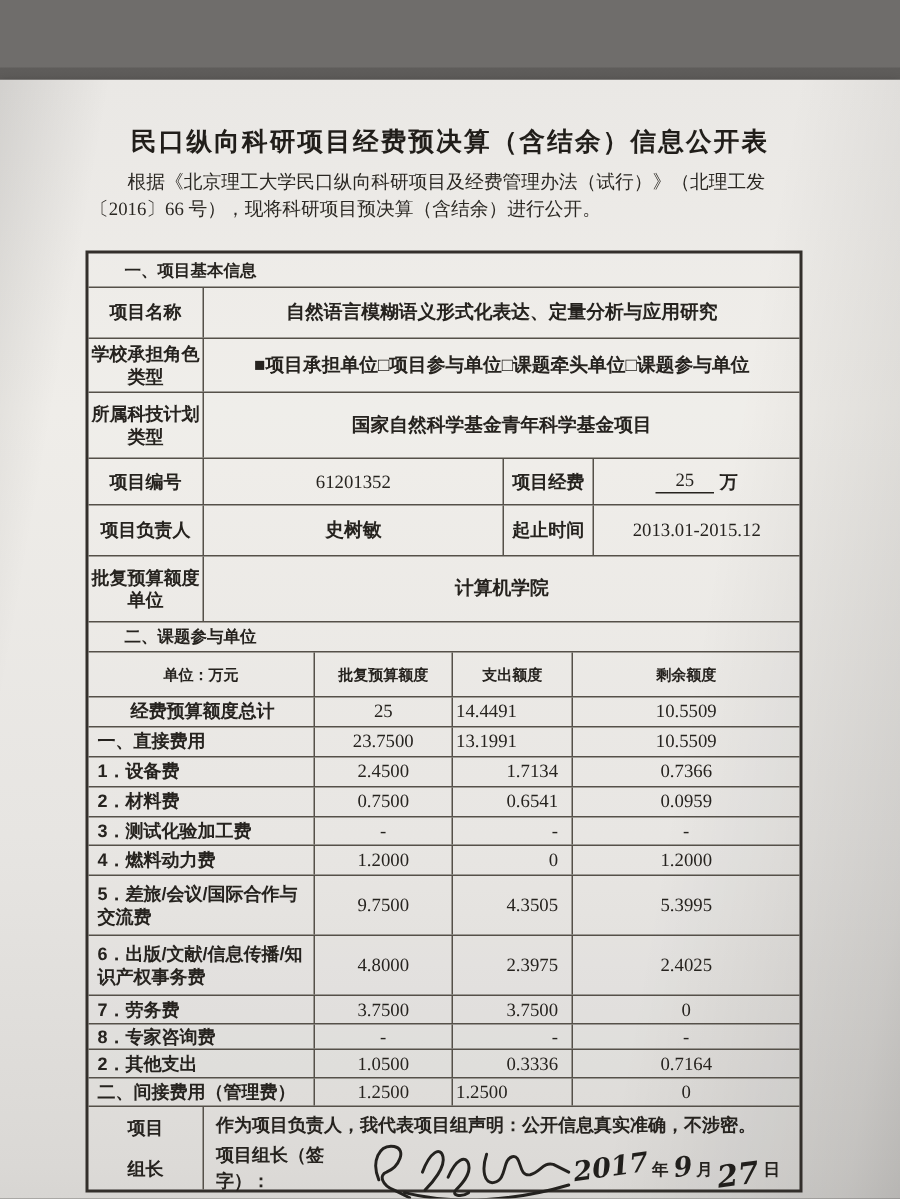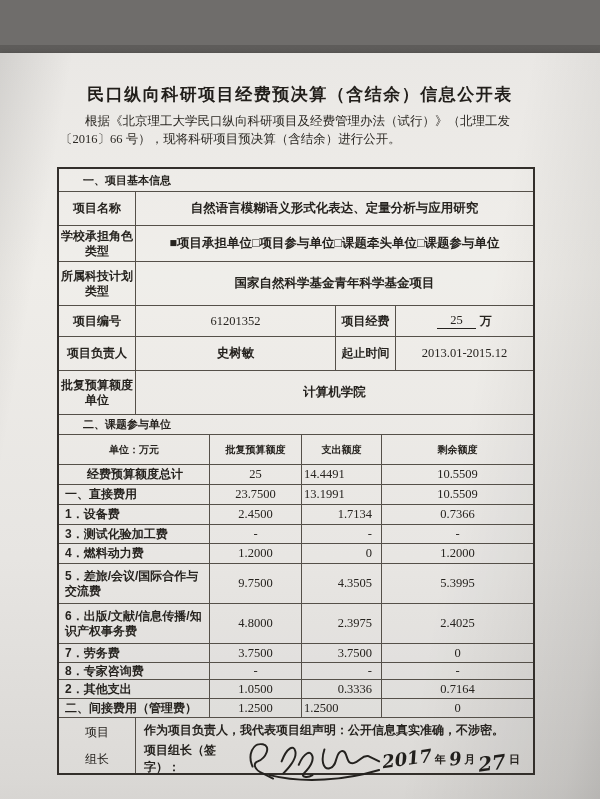--- a/index.html
+++ b/index.html
@@ -51,21 +51,21 @@
   .bc1{width:150px;}.bc2{width:92px;}.bc3{width:80px;}.bc4{flex:1;}
   .blab{justify-content:flex-start;text-align:left;padding:1px 4px 1px 6px;
     font-weight:bold;font-size:12px;line-height:15px;}
   .blab.cen{justify-content:center;text-align:center;}
   .numr{justify-content:flex-end;padding-right:9px;}
   .numl{justify-content:flex-start;padding-left:2px;}
   .colhdr{font-weight:bold;font-size:10px;}
 
   
   .dlab{width:76px;flex-direction:column;justify-content:space-between;
-    padding:7px 0;font-weight:normal;font-size:12px;line-height:14px;}
+    padding:7px 0;font-weight:bold;font-size:12px;line-height:14px;}
   .dbody{flex:1;flex-direction:column;align-items:stretch;justify-content:flex-start;
     padding:5px 8px 2px 8px;}
   .statement{font-size:12px;font-weight:bold;text-align:left;line-height:15px;}
   .signline{margin-top:auto;display:flex;align-items:center;justify-content:flex-end;
     font-size:12px;font-weight:bold;height:24px;position:relative;padding-right:2px;}
   .sig-svg{width:148px;height:50px;margin:-20px -8px -18px -6px;position:relative;z-index:2;}
   .hand{font-family:"DejaVu Serif",serif;font-size:18px;font-weight:bold;
     transform:rotate(-8deg) skewX(-12deg);display:inline-block;color:#211f1c;
     position:relative;z-index:2;line-height:1;}
   .hand.day{margin-bottom:-8px;font-size:20px;}
@@ -157,20 +157,26 @@
         <div class="cell bc1 blab">一、直接费用</div>
         <div class="cell bc2 num">23.7500</div>
         <div class="cell bc3 num numl">13.1991</div>
         <div class="cell bc4 num">10.5509</div>
       </div>
       <div class="trow" style="height:20px">
         <div class="cell bc1 blab">1．设备费</div>
         <div class="cell bc2 num">2.4500</div>
         <div class="cell bc3 num numr">1.7134</div>
         <div class="cell bc4 num">0.7366</div>
+      </div>
+      <div class="trow" style="height:20px">
+        <div class="cell bc1 blab">2．材料费</div>
+        <div class="cell bc2 num">0.7500</div>
+        <div class="cell bc3 num numr">0.6541</div>
+        <div class="cell bc4 num">0.0959</div>
       </div>
       <div class="trow" style="height:19px">
         <div class="cell bc1 blab">3．测试化验加工费</div>
         <div class="cell bc2 num">-</div>
         <div class="cell bc3 num numr">-</div>
         <div class="cell bc4 num">-</div>
       </div>
       <div class="trow" style="height:20px">
         <div class="cell bc1 blab">4．燃料动力费</div>
         <div class="cell bc2 num">1.2000</div>

